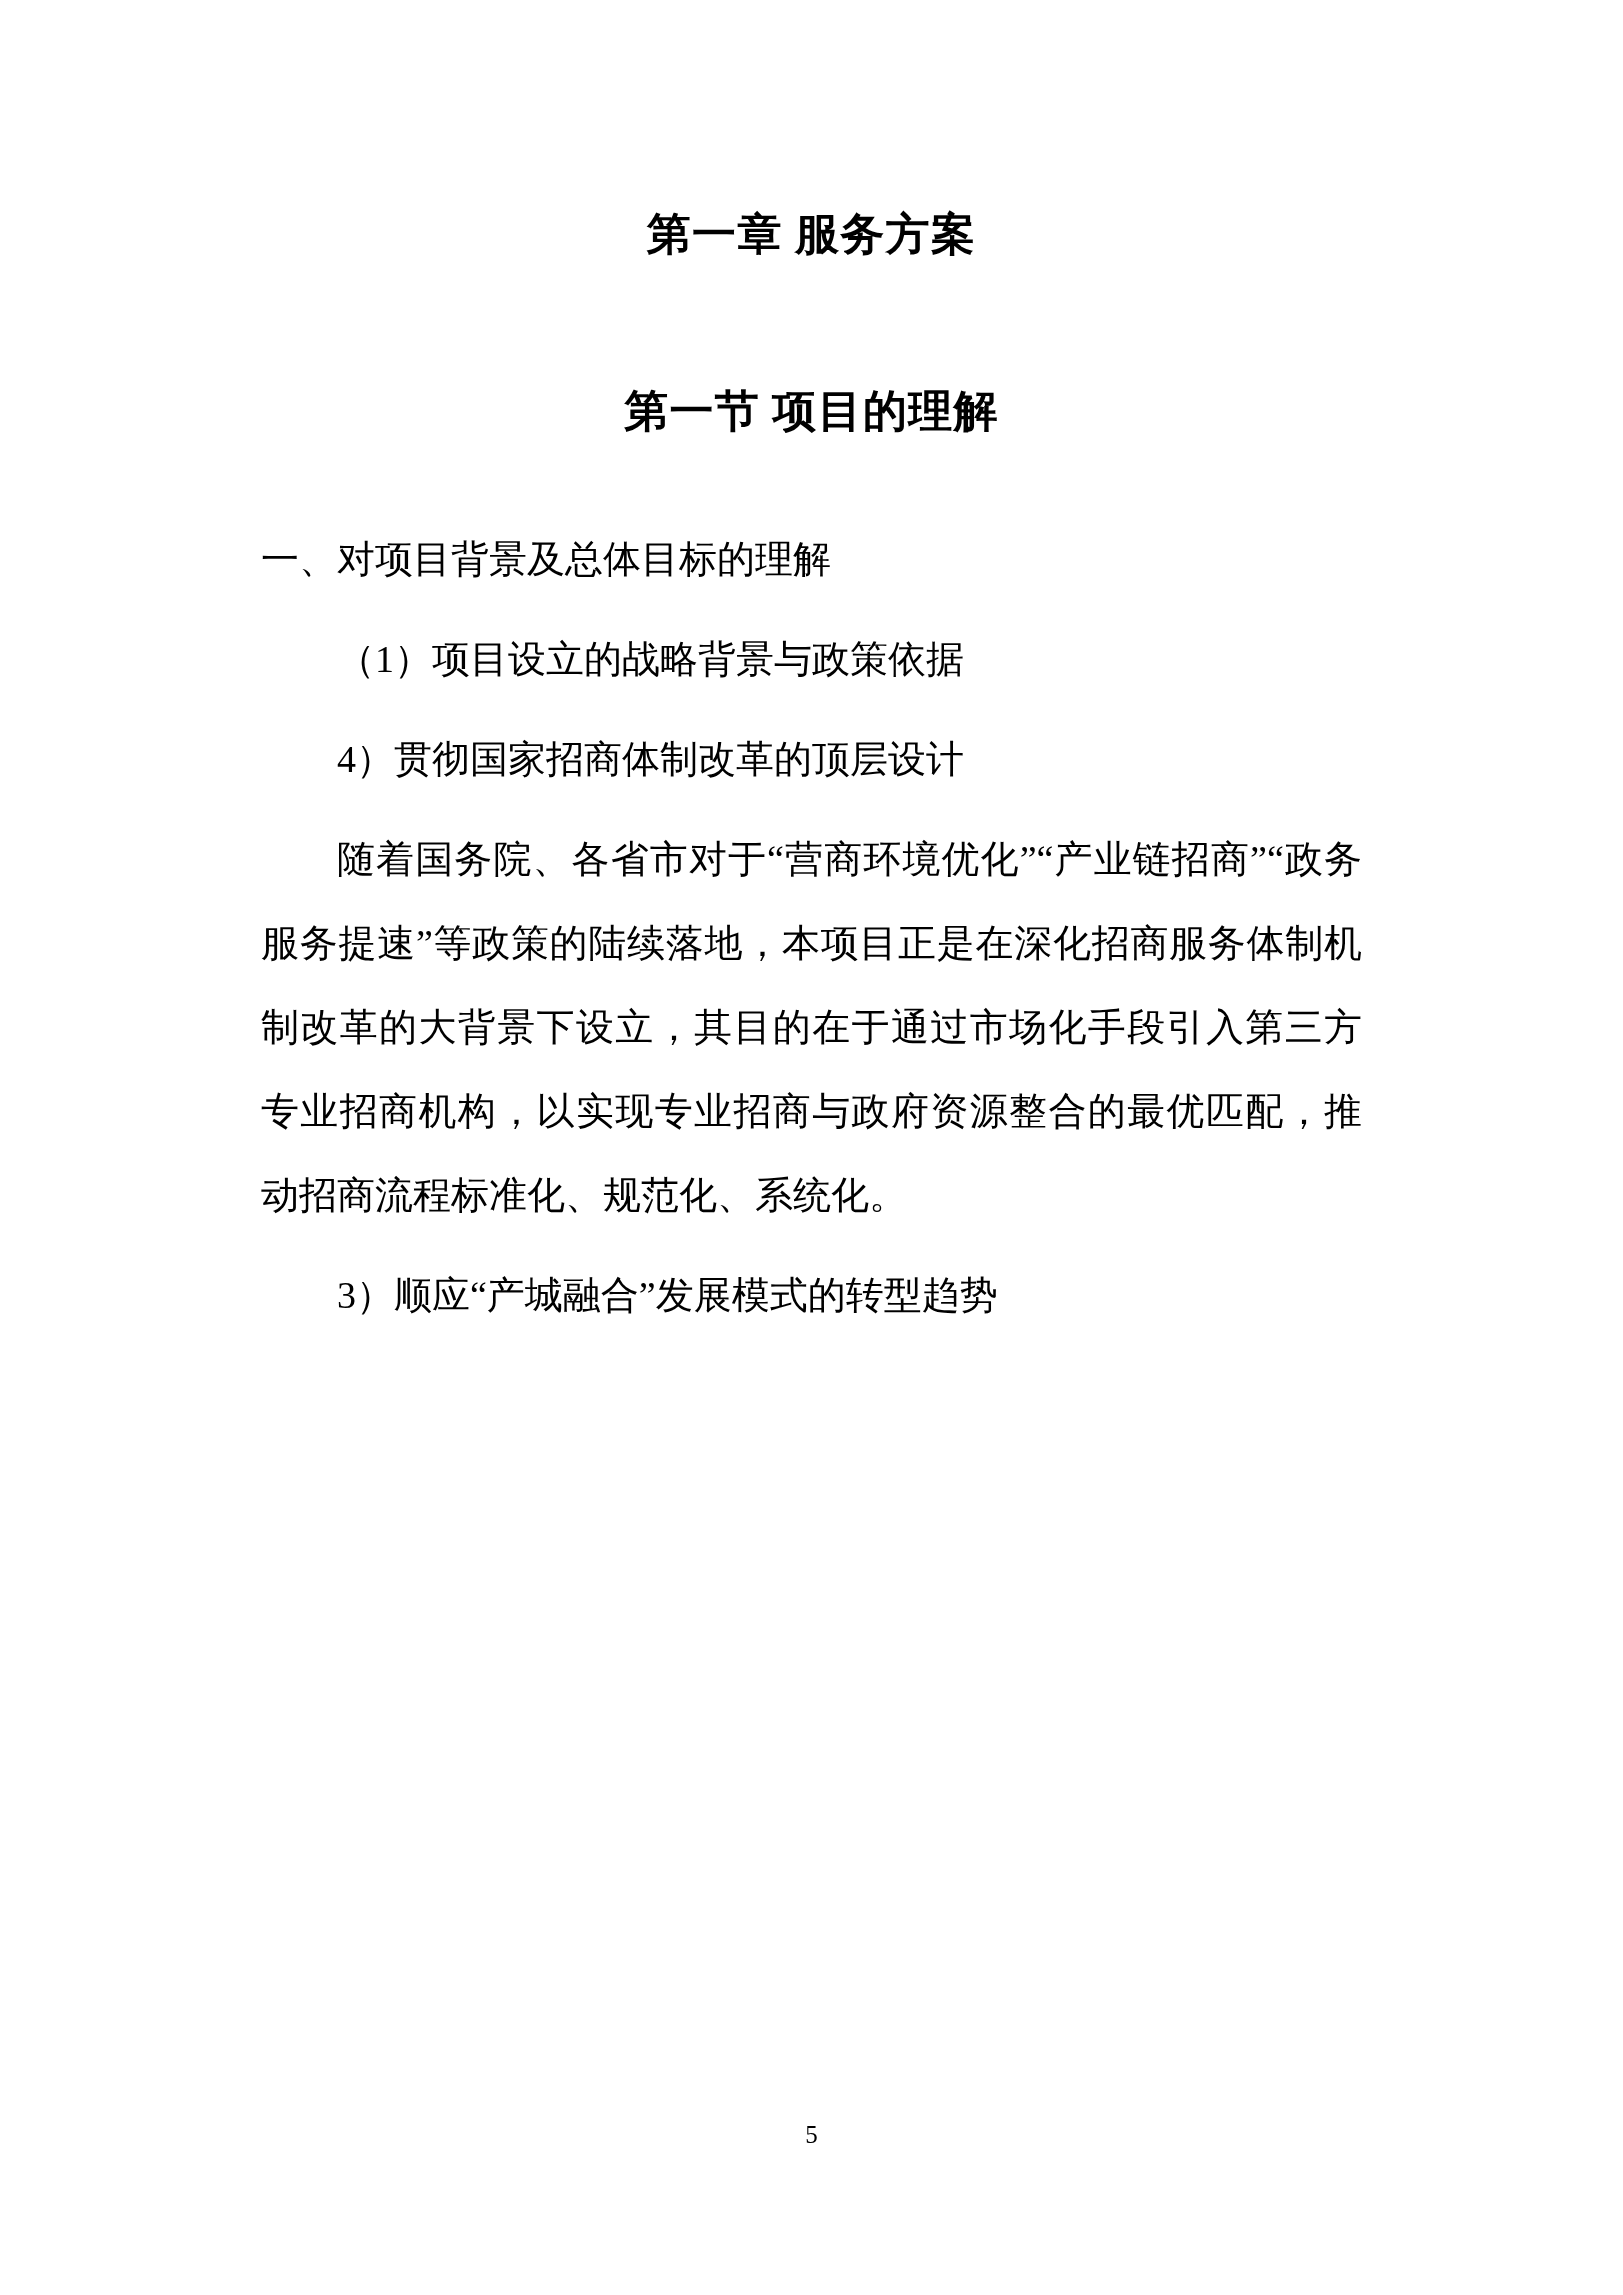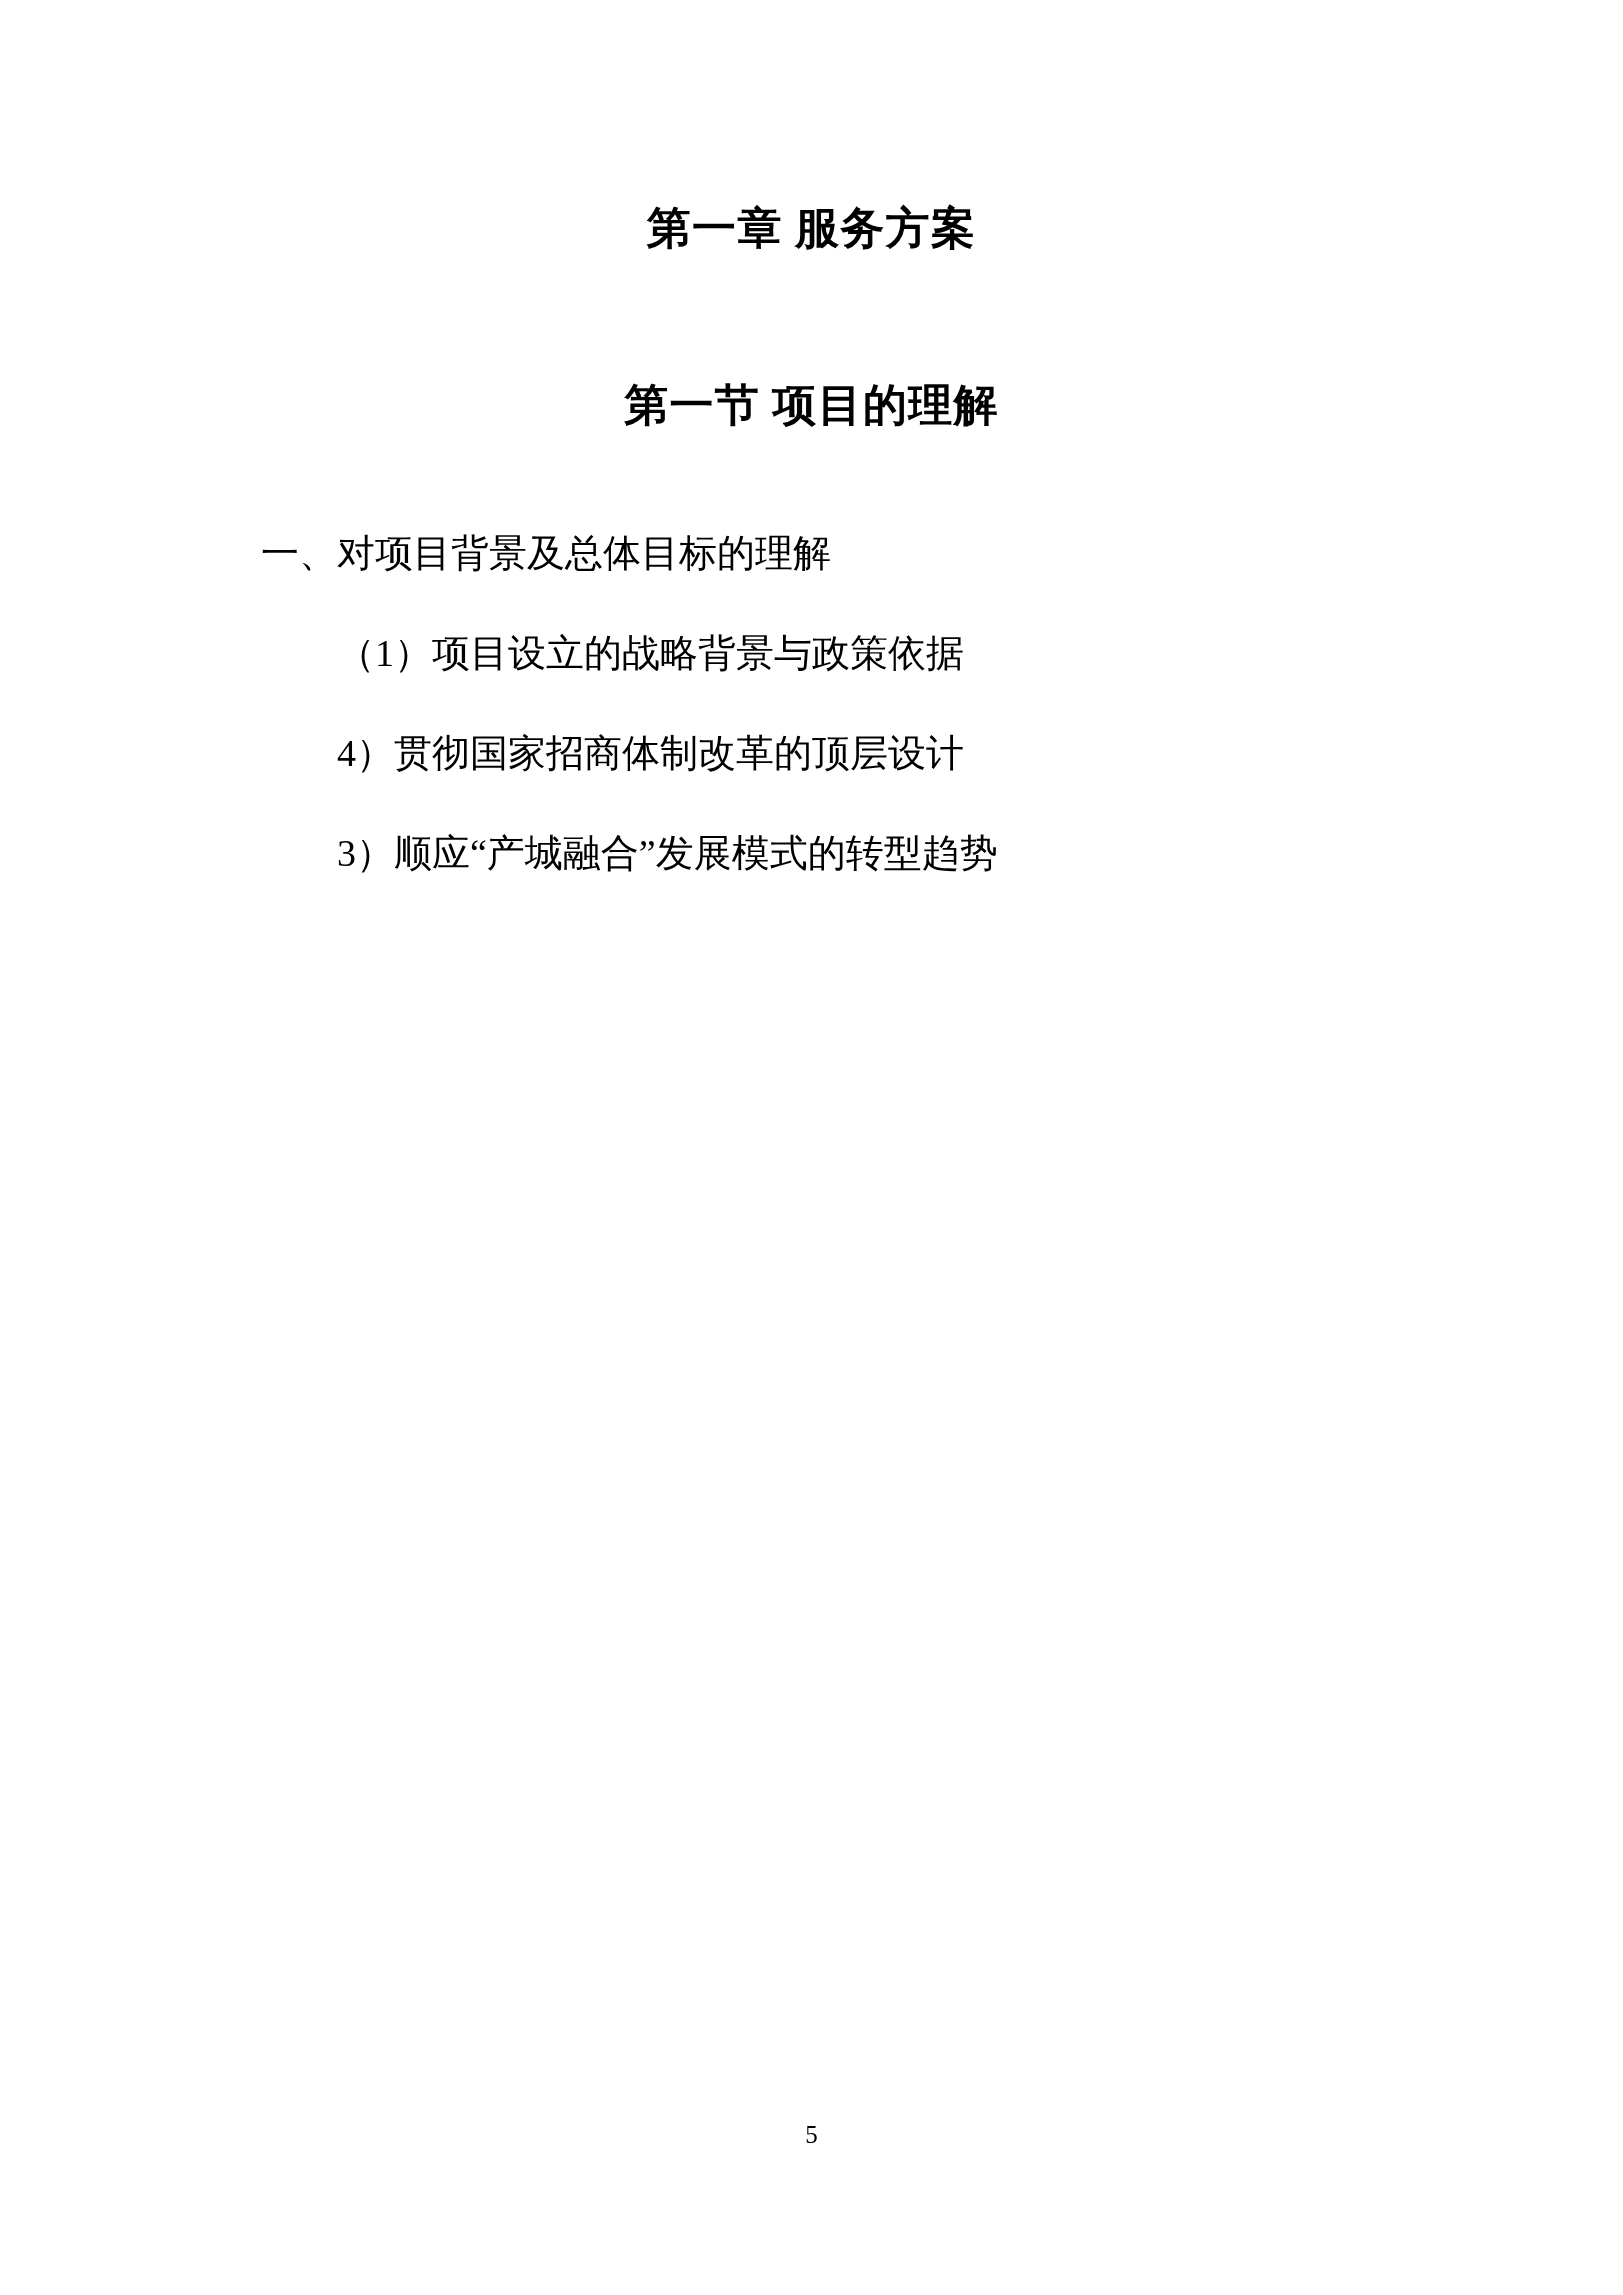--- a/index.html
+++ b/index.html
@@ -12,21 +12,21 @@
     height: 2295px;
     overflow: hidden;
     font-family: "Liberation Serif", "DejaVu Serif", serif;
     color: #000000;
   }
   .page {
     position: relative;
     box-sizing: border-box;
     width: 1623px;
     height: 2295px;
-    padding: 0 245px;
+    padding: 6px 245px;
     background: #ffffff;
   }
   .chapter-title {
     margin: 0;
     padding-top: 203px;
     font-size: 44px;
     line-height: 52px;
     font-weight: bold;
     text-align: center;
     letter-spacing: 1.3px;
@@ -78,20 +78,21 @@
   <div class="body-content">
 
     <p class="heading-1">一、对项目背景及总体目标的理解</p>
 
     <p class="indent2">（1）项目设立的战略背景与政策依据</p>
 
 
 
     <p class="indent2">4）贯彻国家招商体制改革的顶层设计</p>
 
+    <p class="indent2">随着国务院、各省市对于“营商环境优化”“产业链招商”“政务服务提速”等政策的陆续落地，本项目正是在深化招商服务体制机制改革的大背景下设立，其目的在于通过市场化手段引入第三方专业招商机构，以实现专业招商与政府资源整合的最优匹配，推动招商流程标准化、规范化、系统化。</p>
 
     <p class="indent2">3）顺应“产城融合”发展模式的转型趋势</p>
 
 
   </div>
 
   <div class="page-number">5</div>
 
 </div>
 

